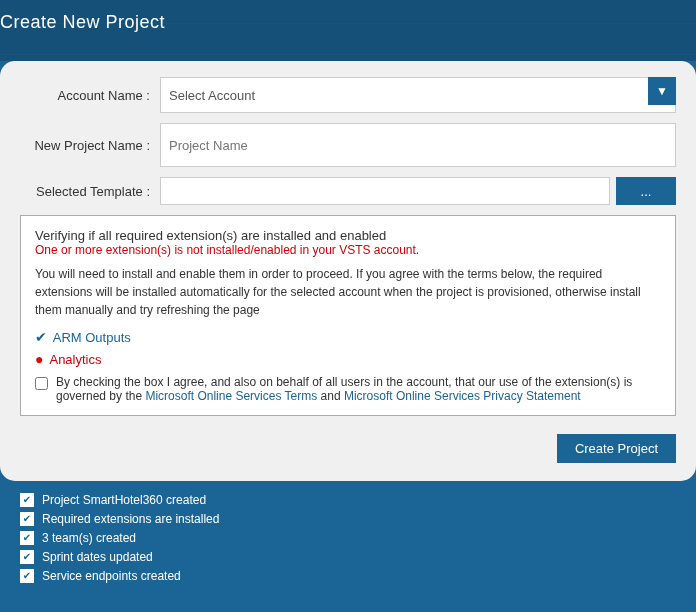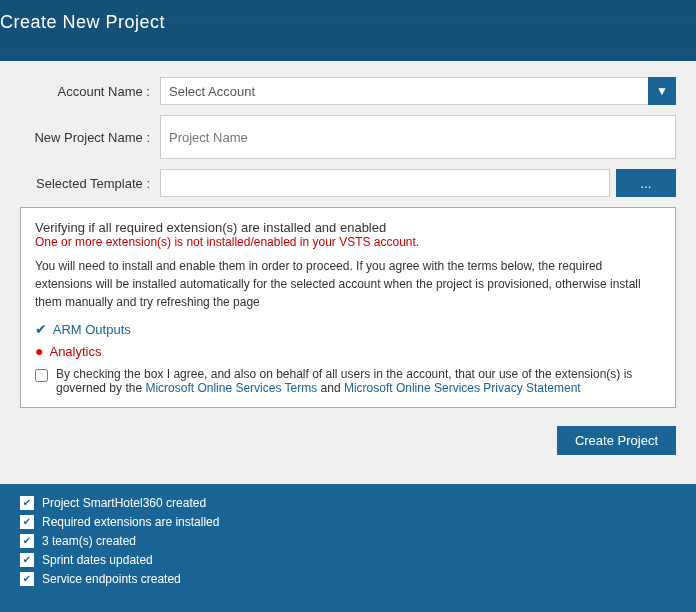--- a/index.html
+++ b/index.html
@@ -30,21 +30,22 @@
       padding: 12px 0 28px;
       color: #fff;
       font-size: 18px;
       font-weight: 300;
       letter-spacing: 0.5px;
     }
 
     .main-content {
       background: #f0f0f0;
       margin: 0;
-      padding: 16px 20px 19px;
+      padding: 16px 20px 8px;
+      border-radius: 15px;
     }
 
     .form-row {
       display: flex;
       align-items: center;
       margin-bottom: 10px;
     }
 
     .form-label {
       width: 140px;
@@ -66,21 +67,21 @@
       outline: none;
     }
 
     .select-wrapper {
       flex: 1;
       position: relative;
     }
 
     .select-wrapper select {
       width: 100%;
-      height: 28px;
+      height: 36px;
       border: 1px solid #ccc;
       background: #fff;
       padding: 0 8px;
       font-size: 13px;
       color: #555;
       appearance: none;
       outline: none;
     }
 
     .select-arrow {

